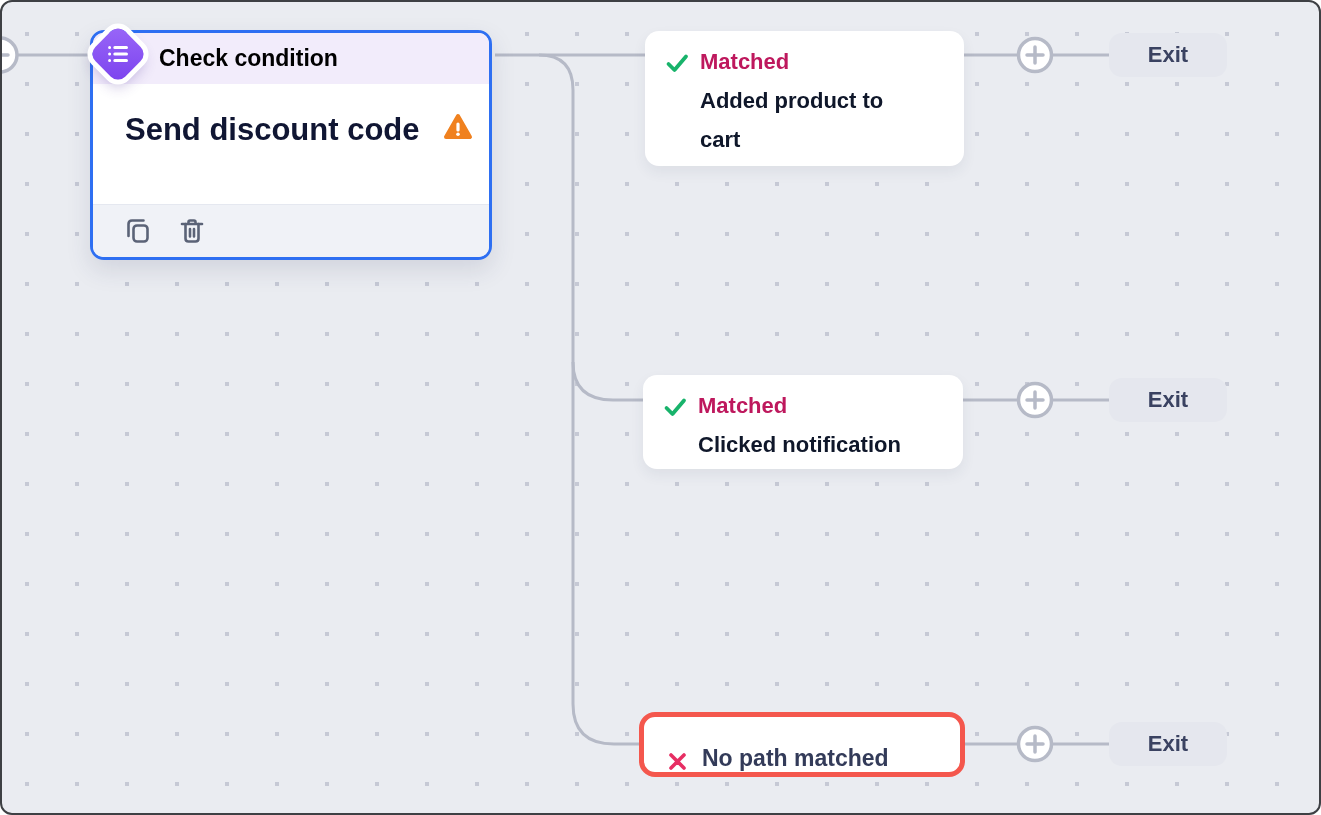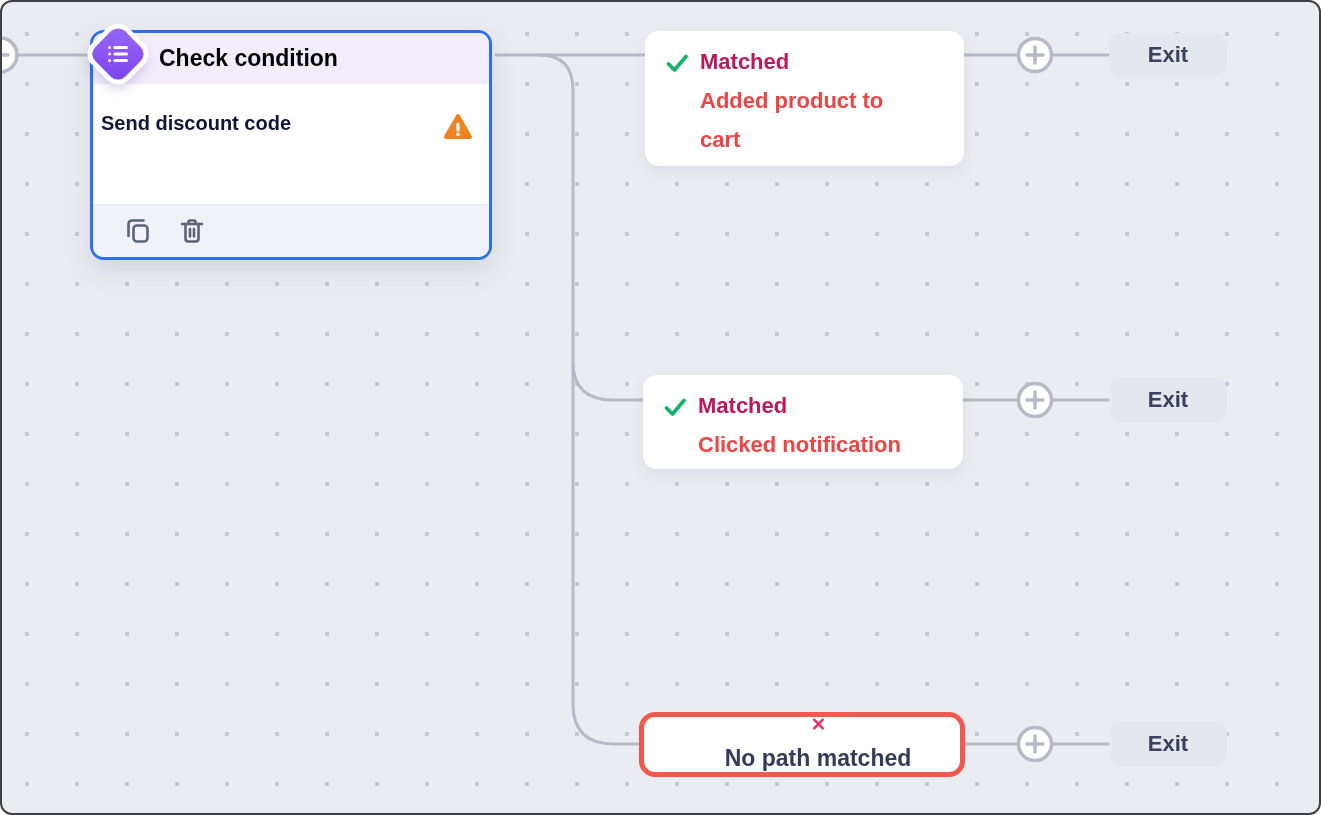--- a/index.html
+++ b/index.html
@@ -25,42 +25,42 @@
   }
   .diamond{
     position:absolute;left:4px;top:0px;width:42px;height:42px;border-radius:10px;
     transform:rotate(45deg);
     background:linear-gradient(135deg,#9a68f8,var(--node-icon,#7b42ee));
     box-shadow:0 0 0 5px #ffffff, 5px 5px 14px rgba(70,40,150,.30);
     display:flex;align-items:center;justify-content:center;
   }
   .diamond svg{transform:rotate(-45deg);}
   .node-body{position:relative;height:121px;}
-  .node-title{padding:28px 60px 0 8px;font-size:20px;font-weight:700;color:#101633;}
+  .node-title{padding:28px 60px 0 32px;font-size:31px;font-weight:700;color:#101633;}
   .warning{position:absolute;right:16px;top:29px;width:30px;height:28px;}
   .node-footer{
     position:absolute;left:0;right:0;bottom:0;height:52px;background:#f0f2f7;
     border-top:1px solid #e5e8f0;border-radius:0 0 10px 10px;
     display:flex;align-items:center;gap:22px;padding-left:29px;
   }
   .icon-btn{width:32px;height:32px;display:flex;align-items:center;justify-content:center;
     background:none;border:none;padding:0;cursor:pointer;color:#5b6377;}
 
   
   .branch{position:absolute;background:#fff;border-radius:14px;box-shadow:0 6px 14px rgba(45,55,90,.07);box-sizing:border-box;}
   .branch .inner{display:flex;align-items:flex-start;padding:17px 22px 0 20px;}
   .branch .check{flex:0 0 auto;margin:4px 10px 0 0;}
   .status{font-size:22px;font-weight:700;color:#be185d;line-height:27px;}
-  .desc{font-size:22px;font-weight:600;color:#ef4444;line-height:39px;margin-top:6px;max-width:212px;}
+  .desc{font-size:22px;font-weight:600;color:#0f172a;line-height:39px;margin-top:6px;max-width:212px;}
   .b1{left:643px;top:29px;width:319px;height:135px;}
   .b2{left:641px;top:373px;width:320px;height:94px;}
   .b3{
     left:637px;top:710px;width:326px;height:65px;border-radius:16px;
     border:5px solid var(--branch-highlight,#f4574d);box-shadow:none;
-    display:flex;align-items:center;padding-left:32px;gap:14px;flex-direction:column;
+    display:flex;align-items:flex-end;padding-left:23px;gap:14px;
   }
   .b3 .status{font-size:23px;color:#333b59;}
 
   
   .exit{
     position:absolute;width:118px;height:44px;background:#e5e7ee;border-radius:13px;
     display:flex;align-items:center;justify-content:center;
     font-size:22px;font-weight:600;color:#3a4261;cursor:pointer;text-align:center;
   }
   .e1{left:1107px;top:31px;}

